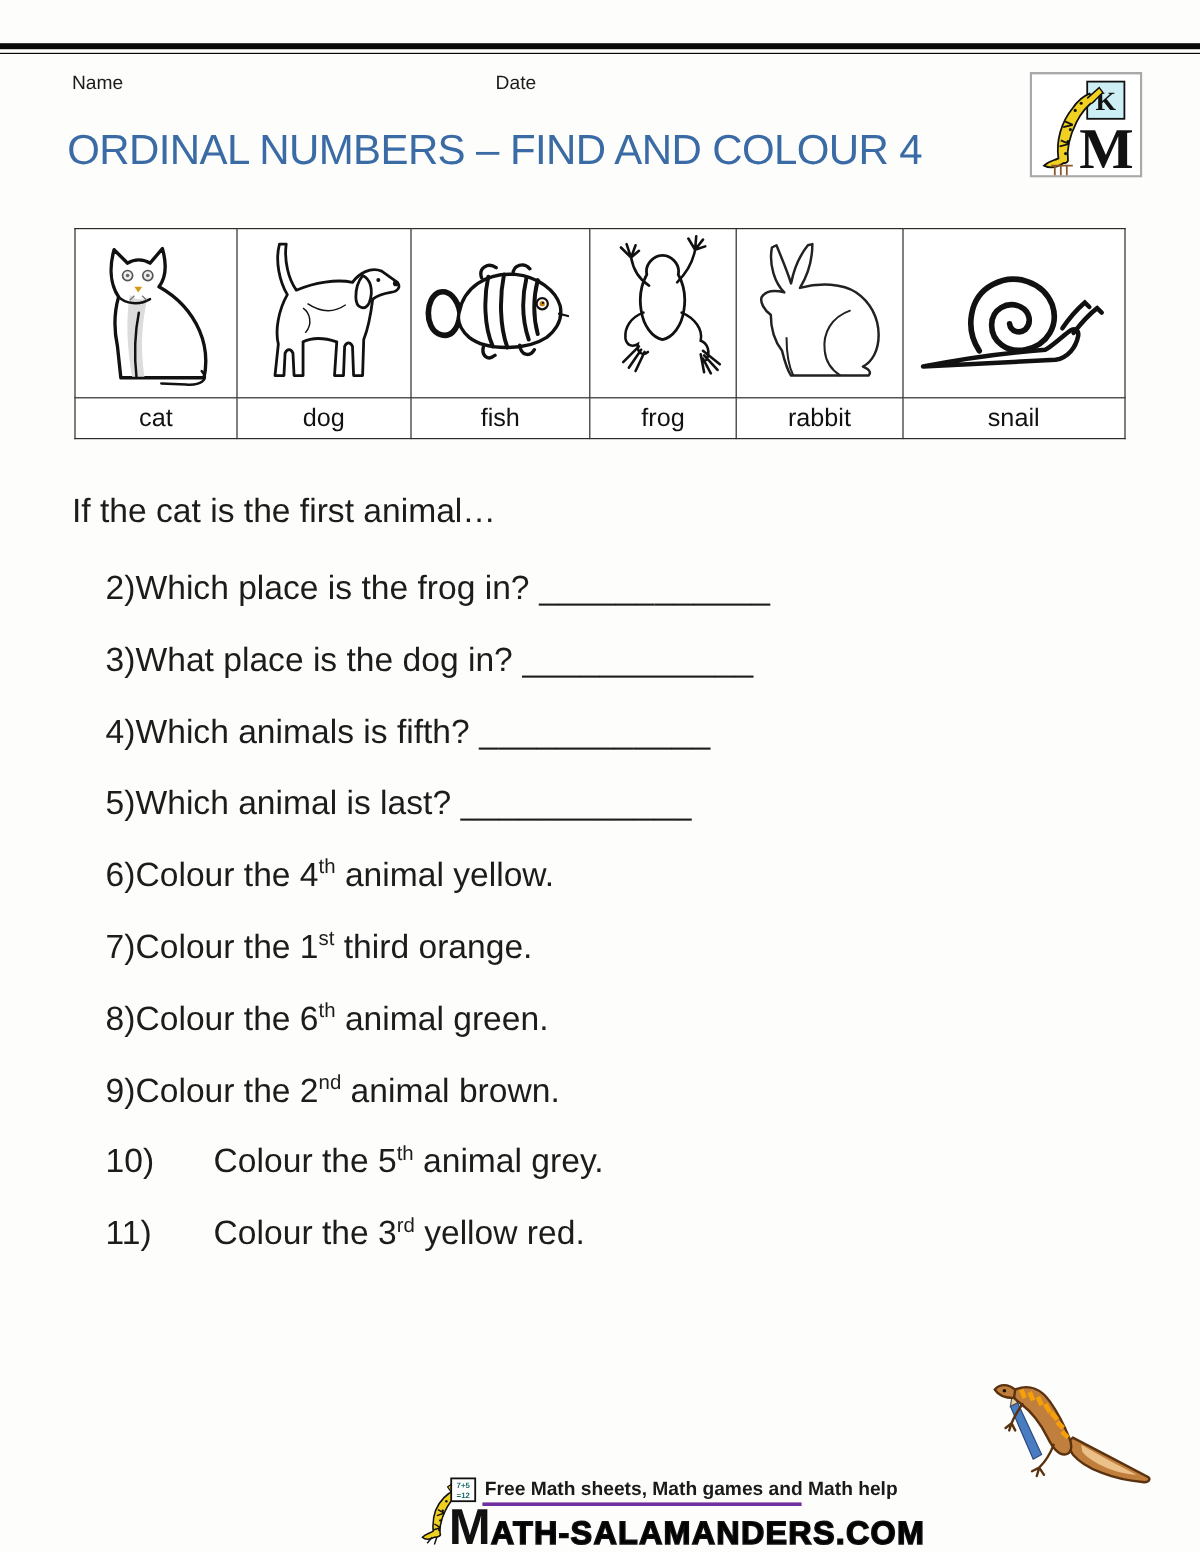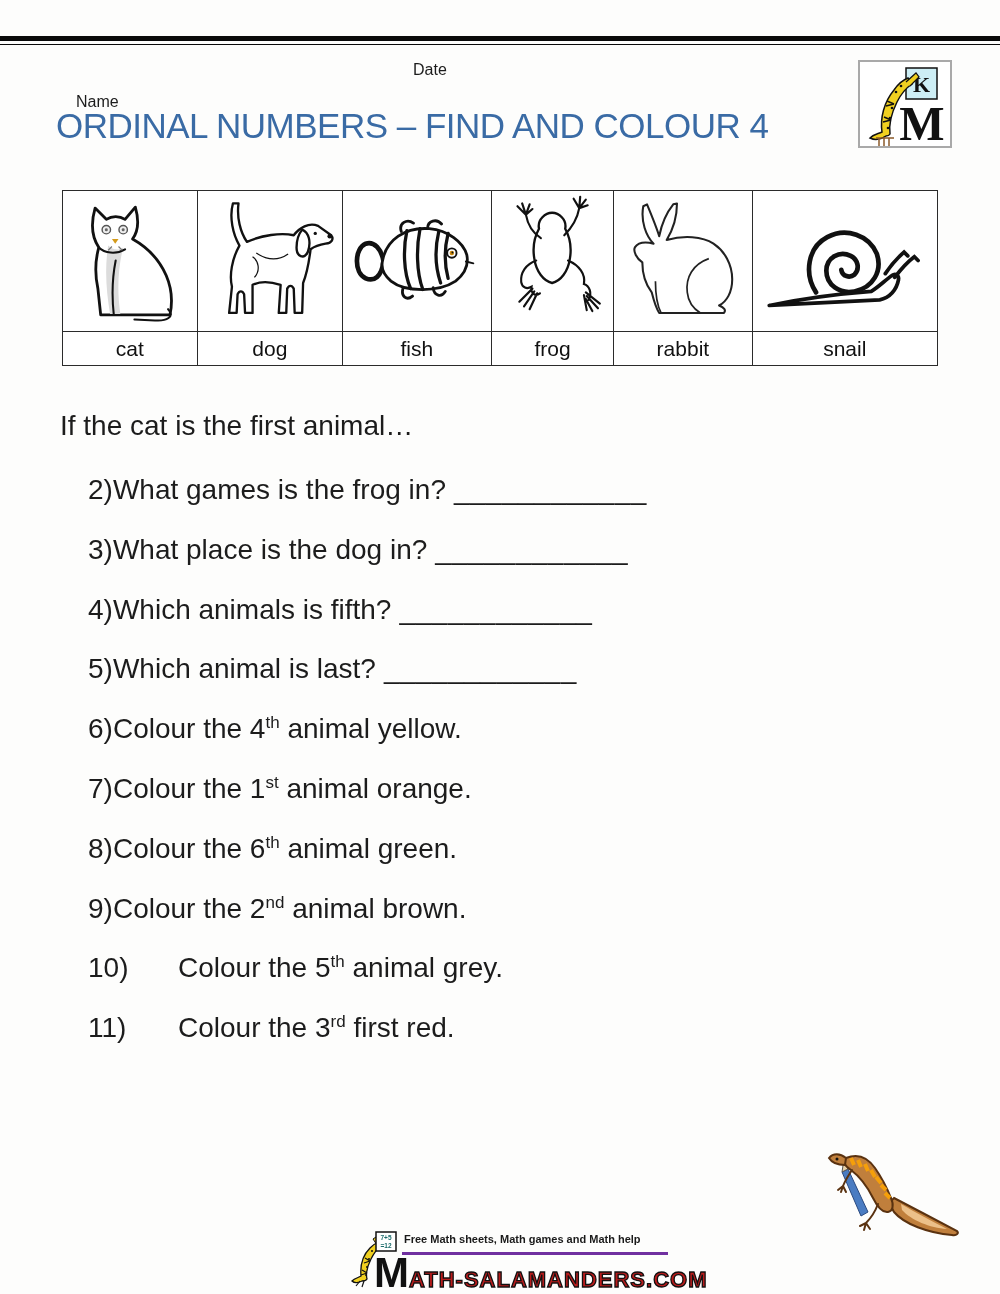--- a/index.html
+++ b/index.html
@@ -8,21 +8,21 @@
     position:relative; overflow:hidden;
     background:#fdfdfc; color:#1c1c1c;
     font-family:"Liberation Sans", sans-serif;
   }
   .abs { position:absolute; }
 
   
   .rule-thick { left:0; top:36px; width:1000px; height:5px; background:#0a0a0a; }
   .rule-thin  { left:0; top:44px; width:1000px; height:1px; background:#0a0a0a; }
 
-  .name-label { left:76px;  top:61px; font-size:16px;margin-top:32px; }
+  .name-label { left:60px;  top:61px; font-size:16px; }
   .date-label { left:413px; top:61px; font-size:16px; }
 
   .logo-box { left:858px; top:60px; width:94px; height:88px; }
 
   .page-title {
     left:56px; top:106px; white-space:nowrap;
     font-family:Liberation Sans, sans-serif;
     font-size:35px; font-weight:normal; letter-spacing:-0.5px;
     color:#3a6ba5;
   }
@@ -38,31 +38,31 @@
 
   .questions { left:88px; top:470px; width:860px; }
   .q { height:59.8px; line-height:40px; font-size:28px; white-space:nowrap; }
   .qnum { display:inline-block; }
   .q.tabbed .qnum { min-width:90px; }
   .q sup { font-size:17px; line-height:0; }
   .blank { margin-left:8px; letter-spacing:0.5px; }
 
   
   .footer-sala { left:350px; top:1229px; width:48px; height:60px; z-index:3; }
-  .tagline { left:404px; top:1233px; font-size:11px; font-weight:bold; color:#1a1a1a; white-space:nowrap; }
+  .tagline { left:404px; top:1233px; font-size:16px; font-weight:bold; color:#1a1a1a; white-space:nowrap; }
   .purple-rule { left:402px; top:1252px; width:266px; height:3px; background:#7030a0; }
   .sitemark { left:374px; top:1249px; white-space:nowrap; z-index:2; }
   .site-m {
     font-family:"Liberation Sans", sans-serif; font-weight:bold;
     font-size:42px; color:#111; vertical-align:baseline;
   }
   .site-rest {
     font-family:"Liberation Sans", sans-serif; font-weight:bold;
-    font-size:22px; letter-spacing:1px;
-    color:#b91c1c; -webkit-text-stroke:1.3px #111;
+    font-size:27px; letter-spacing:1px;
+    color:#000000; -webkit-text-stroke:1.3px #111;
     text-shadow:0 0 0.5px #111; vertical-align:baseline;
   }
   .newt-box { left:818px; top:1138px; width:150px; height:105px; }
 </style>
 </head>
 <body>
 
 <div class="abs rule-thick"></div>
 <div class="abs rule-thin"></div>
 
@@ -164,30 +164,30 @@
     <td>frog</td>
     <td>rabbit</td>
     <td>snail</td>
   </tr>
 </tbody>
   </table>
 
 <div class="abs intro">If the cat is the first animal…</div>
 
 <div class="abs questions">
-  <div class="q"><span class="qnum">2)</span><span>What games is the frog in?</span><sup></sup><span></span><span class="blank">____________</span></div>
+  <div class="q"><span class="qnum">2)</span><span>Which place is the frog in?</span><sup></sup><span></span><span class="blank">____________</span></div>
   <div class="q"><span class="qnum">3)</span><span>What place is the dog in?</span><sup></sup><span></span><span class="blank">____________</span></div>
   <div class="q"><span class="qnum">4)</span><span>Which animals is fifth?</span><sup></sup><span></span><span class="blank">____________</span></div>
   <div class="q"><span class="qnum">5)</span><span>Which animal is last?</span><sup></sup><span></span><span class="blank">____________</span></div>
   <div class="q"><span class="qnum">6)</span><span>Colour the 4</span><sup>th</sup><span> animal yellow.</span></div>
-  <div class="q"><span class="qnum">7)</span><span>Colour the 1</span><sup>st</sup><span> animal orange.</span></div>
+  <div class="q"><span class="qnum">7)</span><span>Colour the 1</span><sup>st</sup><span> third orange.</span></div>
   <div class="q"><span class="qnum">8)</span><span>Colour the 6</span><sup>th</sup><span> animal green.</span></div>
   <div class="q"><span class="qnum">9)</span><span>Colour the 2</span><sup>nd</sup><span> animal brown.</span></div>
   <div class="q tabbed"><span class="qnum">10)</span><span>Colour the 5</span><sup>th</sup><span> animal grey.</span></div>
-  <div class="q tabbed"><span class="qnum">11)</span><span>Colour the 3</span><sup>rd</sup><span> first red.</span></div>
+  <div class="q tabbed"><span class="qnum">11)</span><span>Colour the 3</span><sup>rd</sup><span> yellow red.</span></div>
 </div>
 
 <svg class="abs newt-box" viewBox="0 0 150 105">
   <g>
     <polygon points="24,34 30,31 50,74 43,78" fill="#4a7cc2" stroke="#2a4a80" stroke-width="1"></polygon>
     <polygon points="24,34 30,31 26,21" fill="#e8d0a8" stroke="#555" stroke-width="1"></polygon>
     <polygon points="25.2,26.5 28,25.2 26,21" fill="#222"></polygon>
   </g>
   <g>
     <path d="M76,60 C95,70 120,83 139,93 C141,95 139,98 134,97 C110,95 86,86 76,74 C72,68 72,63 76,60 Z" fill="#c07f3c" stroke="#5a3210" stroke-width="2"></path>

